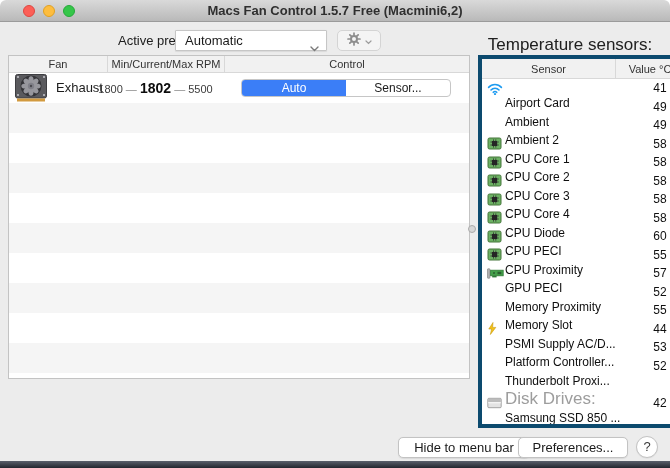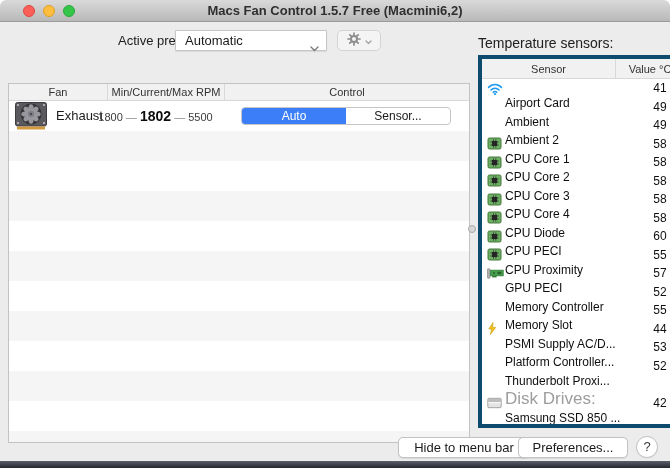--- a/index.html
+++ b/index.html
@@ -37,26 +37,26 @@
     box-shadow: 0 0.5px 1px rgba(0,0,0,.08);
   }
   .preset-select .chev { position:absolute; right:7px; top:7px; }
   .gear-btn {
     position:absolute; left:337px; top:30px; width:44px; height:21px;
     background:#f4f4f4; border:1px solid #d4d4d4; border-radius:5px;
     display:flex; align-items:center; justify-content:center; gap:4px;
   }
   .sensors-heading {
     position:absolute; left:478px; top:35px; width:184px;
-    font-size:14px; color:#202020;
+    text-align:center; font-size:17px; color:#202020;
   }
   
   .fan-table {
-    position:absolute; left:8px; top:55px; width:462px; height:360px;
-    background:#22c55e; border:1px solid #c3c3c3;margin-top:28px;
+    position:absolute; left:8px; top:55px; width:462px; height:324px;
+    background:#22c55e; border:1px solid #c3c3c3;
   }
   .fan-head {
     position:absolute; left:0; top:0; right:0; height:17px;
     background:#f1f1f1; border-bottom:1px solid #d8d8d8;
     display:flex; font-size:11px; color:#333;
   }
   .fan-head .hc { display:flex; align-items:center; justify-content:center; }
   .fan-head .hc1 { width:99px; border-right:1px solid #d8d8d8; }
   .fan-head .hc2 { width:117px; border-right:1px solid #d8d8d8; }
   .fan-head .hc3 { flex:1; }
@@ -413,21 +413,21 @@
               <circle cx="7" cy="5" r="1" fill="#2a5f2e"></circle>
               <rect x="10.5" y="3.8" width="3.8" height="2.4" fill="#2a5f2e"></rect>
             </svg>
           </span>
     <span class="s-name">GPU PECI</span>
     <span class="s-value">57</span>
   </div>
 
   <div class="s-row">
     <span class="s-icon"></span>
-    <span class="s-name">Memory Controller</span>
+    <span class="s-name">Memory Proximity</span>
     <span class="s-value">52</span>
   </div>
 
   <div class="s-row">
     <span class="s-icon"></span>
     <span class="s-name">Memory Slot</span>
     <span class="s-value">55</span>
   </div>
 
   <div class="s-row">

